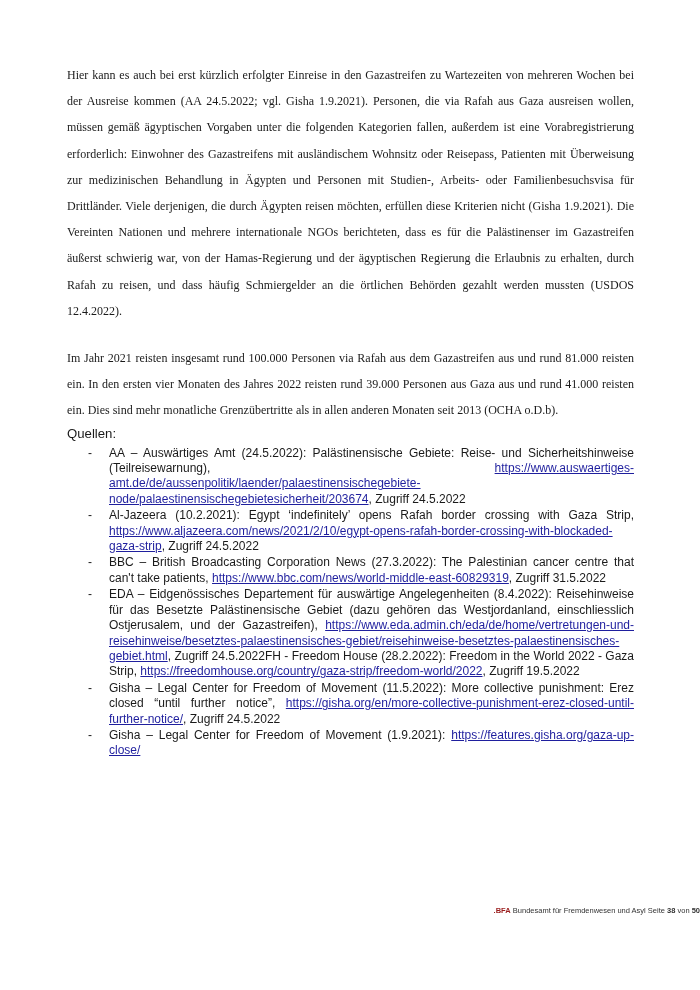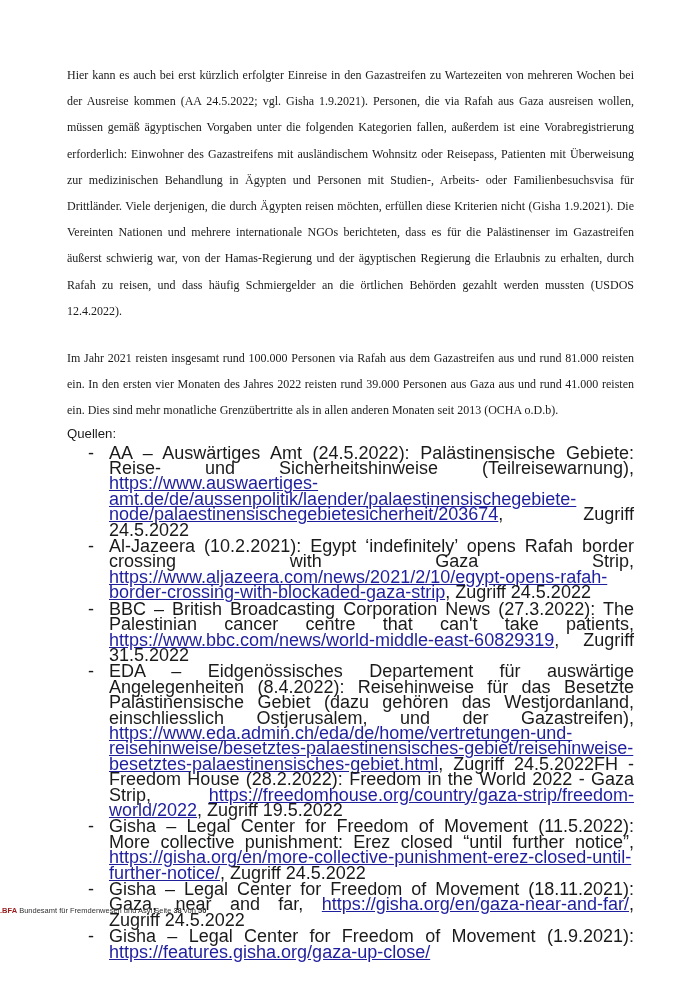--- a/index.html
+++ b/index.html
@@ -28,61 +28,60 @@
       font-size: 13.2px;
       line-height: 20px;
       margin-bottom: 2px;
     }
     ul.sources {
       list-style: none;
       padding-left: 42px;
     }
     ul.sources li {
       position: relative;
-      font-size: 18px;
+      font-size: 12px;
       line-height: 15.4px;
       text-align: justify;
       margin-bottom: 1px;
     }
     ul.sources li::before {
       content: "-";
       position: absolute;
       left: -21px;
       top: 0;
     }
     ul.sources a {
       color: #1f1f9e;
       text-decoration: underline;
     }
     .footer {
       position: absolute;
       left: 0;
-      width: 648px;
+      width: 700px;
       top: 906px;
-      text-align: left;
+      text-align: right;
       font-size: 7.5px;
       color: #333;
     }
     .footer .brand { color: #9a1c1c; font-weight: bold; }
     .footer b { font-weight: bold; }
   </style>
 </head>
 <body>
 
 <div class="page">
   <p class="para">Hier kann es auch bei erst kürzlich erfolgter Einreise in den Gazastreifen zu Wartezeiten von mehreren Wochen bei der Ausreise kommen (AA 24.5.2022; vgl. Gisha 1.9.2021). Personen, die via Rafah aus Gaza ausreisen wollen, müssen gemäß ägyptischen Vorgaben unter die folgenden Kategorien fallen, außerdem ist eine Vorabregistrierung erforderlich: Einwohner des Gazastreifens mit ausländischem Wohnsitz oder Reisepass, Patienten mit Überweisung zur medizinischen Behandlung in Ägypten und Personen mit Studien-, Arbeits- oder Familienbesuchsvisa für Drittländer. Viele derjenigen, die durch Ägypten reisen möchten, erfüllen diese Kriterien nicht (Gisha 1.9.2021). Die Vereinten Nationen und mehrere internationale NGOs berichteten, dass es für die Palästinenser im Gazastreifen äußerst schwierig war, von der Hamas-Regierung und der ägyptischen Regierung die Erlaubnis zu erhalten, durch Rafah zu reisen, und dass häufig Schmiergelder an die örtlichen Behörden gezahlt werden mussten (USDOS 12.4.2022).</p>
   <p class="para second">Im Jahr 2021 reisten insgesamt rund 100.000 Personen via Rafah aus dem Gazastreifen aus und rund 81.000 reisten ein. In den ersten vier Monaten des Jahres 2022 reisten rund 39.000 Personen aus Gaza aus und rund 41.000 reisten ein. Dies sind mehr monatliche Grenzübertritte als in allen anderen Monaten seit 2013 (OCHA o.D.b).</p>
 
   <div class="sources-title">Quellen:</div>
   <ul class="sources">
     <li><span>AA – Auswärtiges Amt (24.5.2022): Palästinensische Gebiete: Reise- und Sicherheitshinweise (Teilreisewarnung), </span><a>https://www.auswaertiges-amt.de/de/aussenpolitik/laender/palaestinensischegebiete-node/palaestinensischegebietesicherheit/203674</a><span>, Zugriff 24.5.2022</span></li>
     <li><span>Al-Jazeera (10.2.2021): Egypt ‘indefinitely’ opens Rafah border crossing with Gaza Strip, </span><a>https://www.aljazeera.com/news/2021/2/10/egypt-opens-rafah-border-crossing-with-blockaded-gaza-strip</a><span>, Zugriff 24.5.2022</span></li>
     <li><span>BBC – British Broadcasting Corporation News (27.3.2022): The Palestinian cancer centre that can't take patients, </span><a>https://www.bbc.com/news/world-middle-east-60829319</a><span>, Zugriff 31.5.2022</span></li>
     <li><span>EDA – Eidgenössisches Departement für auswärtige Angelegenheiten (8.4.2022): Reisehinweise für das Besetzte Palästinensische Gebiet (dazu gehören das Westjordanland, einschliesslich Ostjerusalem, und der Gazastreifen), </span><a>https://www.eda.admin.ch/eda/de/home/vertretungen-und-reisehinweise/besetztes-palaestinensisches-gebiet/reisehinweise-besetztes-palaestinensisches-gebiet.html</a><span>, Zugriff 24.5.2022FH - Freedom House (28.2.2022): Freedom in the World 2022 - Gaza Strip, </span><a>https://freedomhouse.org/country/gaza-strip/freedom-world/2022</a><span>, Zugriff 19.5.2022</span></li>
     <li><span>Gisha – Legal Center for Freedom of Movement (11.5.2022): More collective punishment: Erez closed “until further notice”, </span><a>https://gisha.org/en/more-collective-punishment-erez-closed-until-further-notice/</a><span>, Zugriff 24.5.2022</span></li>
-    <li><span>Gisha – Legal Center for Freedom of Movement (18.11.2021): Gaza, near and far, </span><a>https://gisha.org/en/gaza-near-and-far/</a><span>, Zugriff 24.5.2022</span></li>
     <li><span>Gisha – Legal Center for Freedom of Movement (1.9.2021): </span><a>https://features.gisha.org/gaza-up-close/</a><span></span></li>
   </ul>
 </div>
 
 <div class="footer">
   <span class="brand">.BFA</span><span> Bundesamt für Fremdenwesen und Asyl Seite </span><b>38</b><span> von </span><b>50</b>
 </div>
 
 </body></html>

